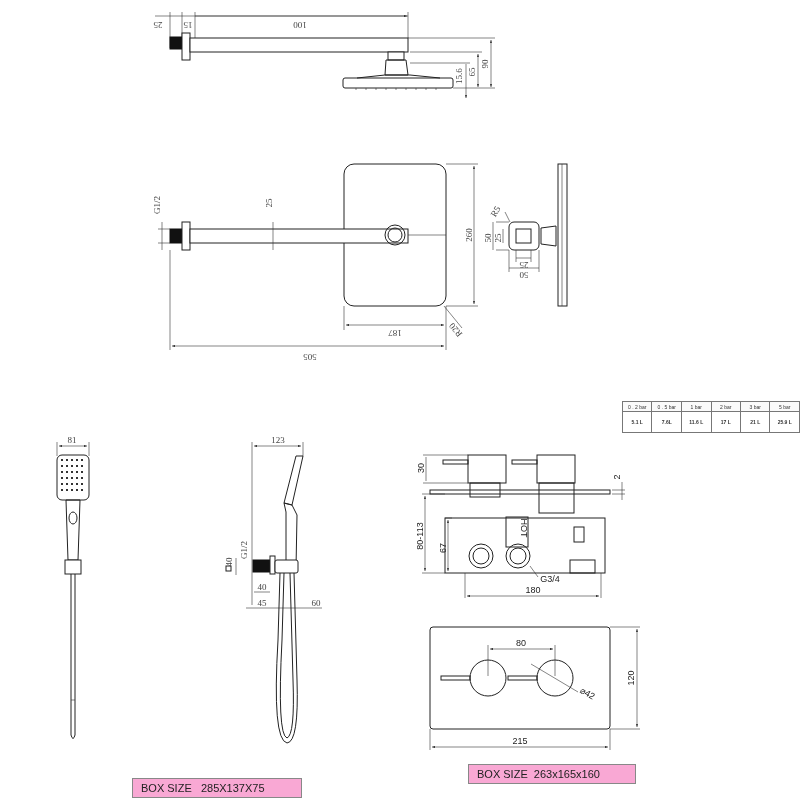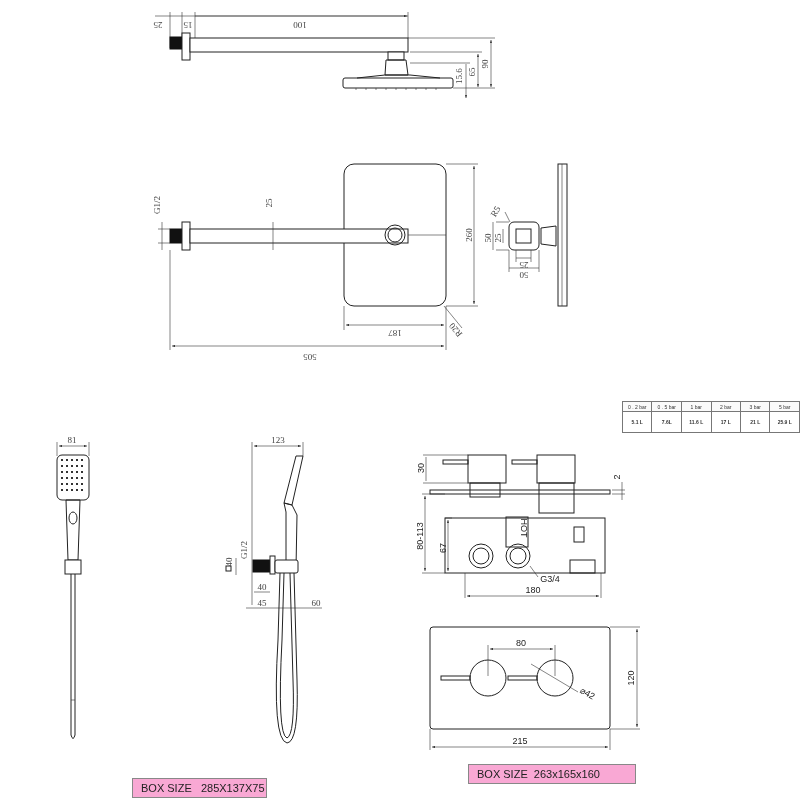--- a/index.html
+++ b/index.html
@@ -278,14 +278,14 @@
     <td>5.1 L</td>
     <td>7.6L</td>
     <td>11.6 L</td>
     <td>17 L</td>
     <td>21 L</td>
     <td>25.9 L</td>
   </tr>
 </tbody>
   </table>
 
-<div class="box-label" style="left:132px;top:778px;width:135px;height:20px;">BOX SIZE   285X137X75</div>
+<div class="box-label" style="left:132px;top:778px;width:170px;height:20px;">BOX SIZE   285X137X75</div>
 <div class="box-label" style="left:468px;top:764px;width:168px;height:20px;">BOX SIZE  263x165x160</div>
 
 </body></html>

